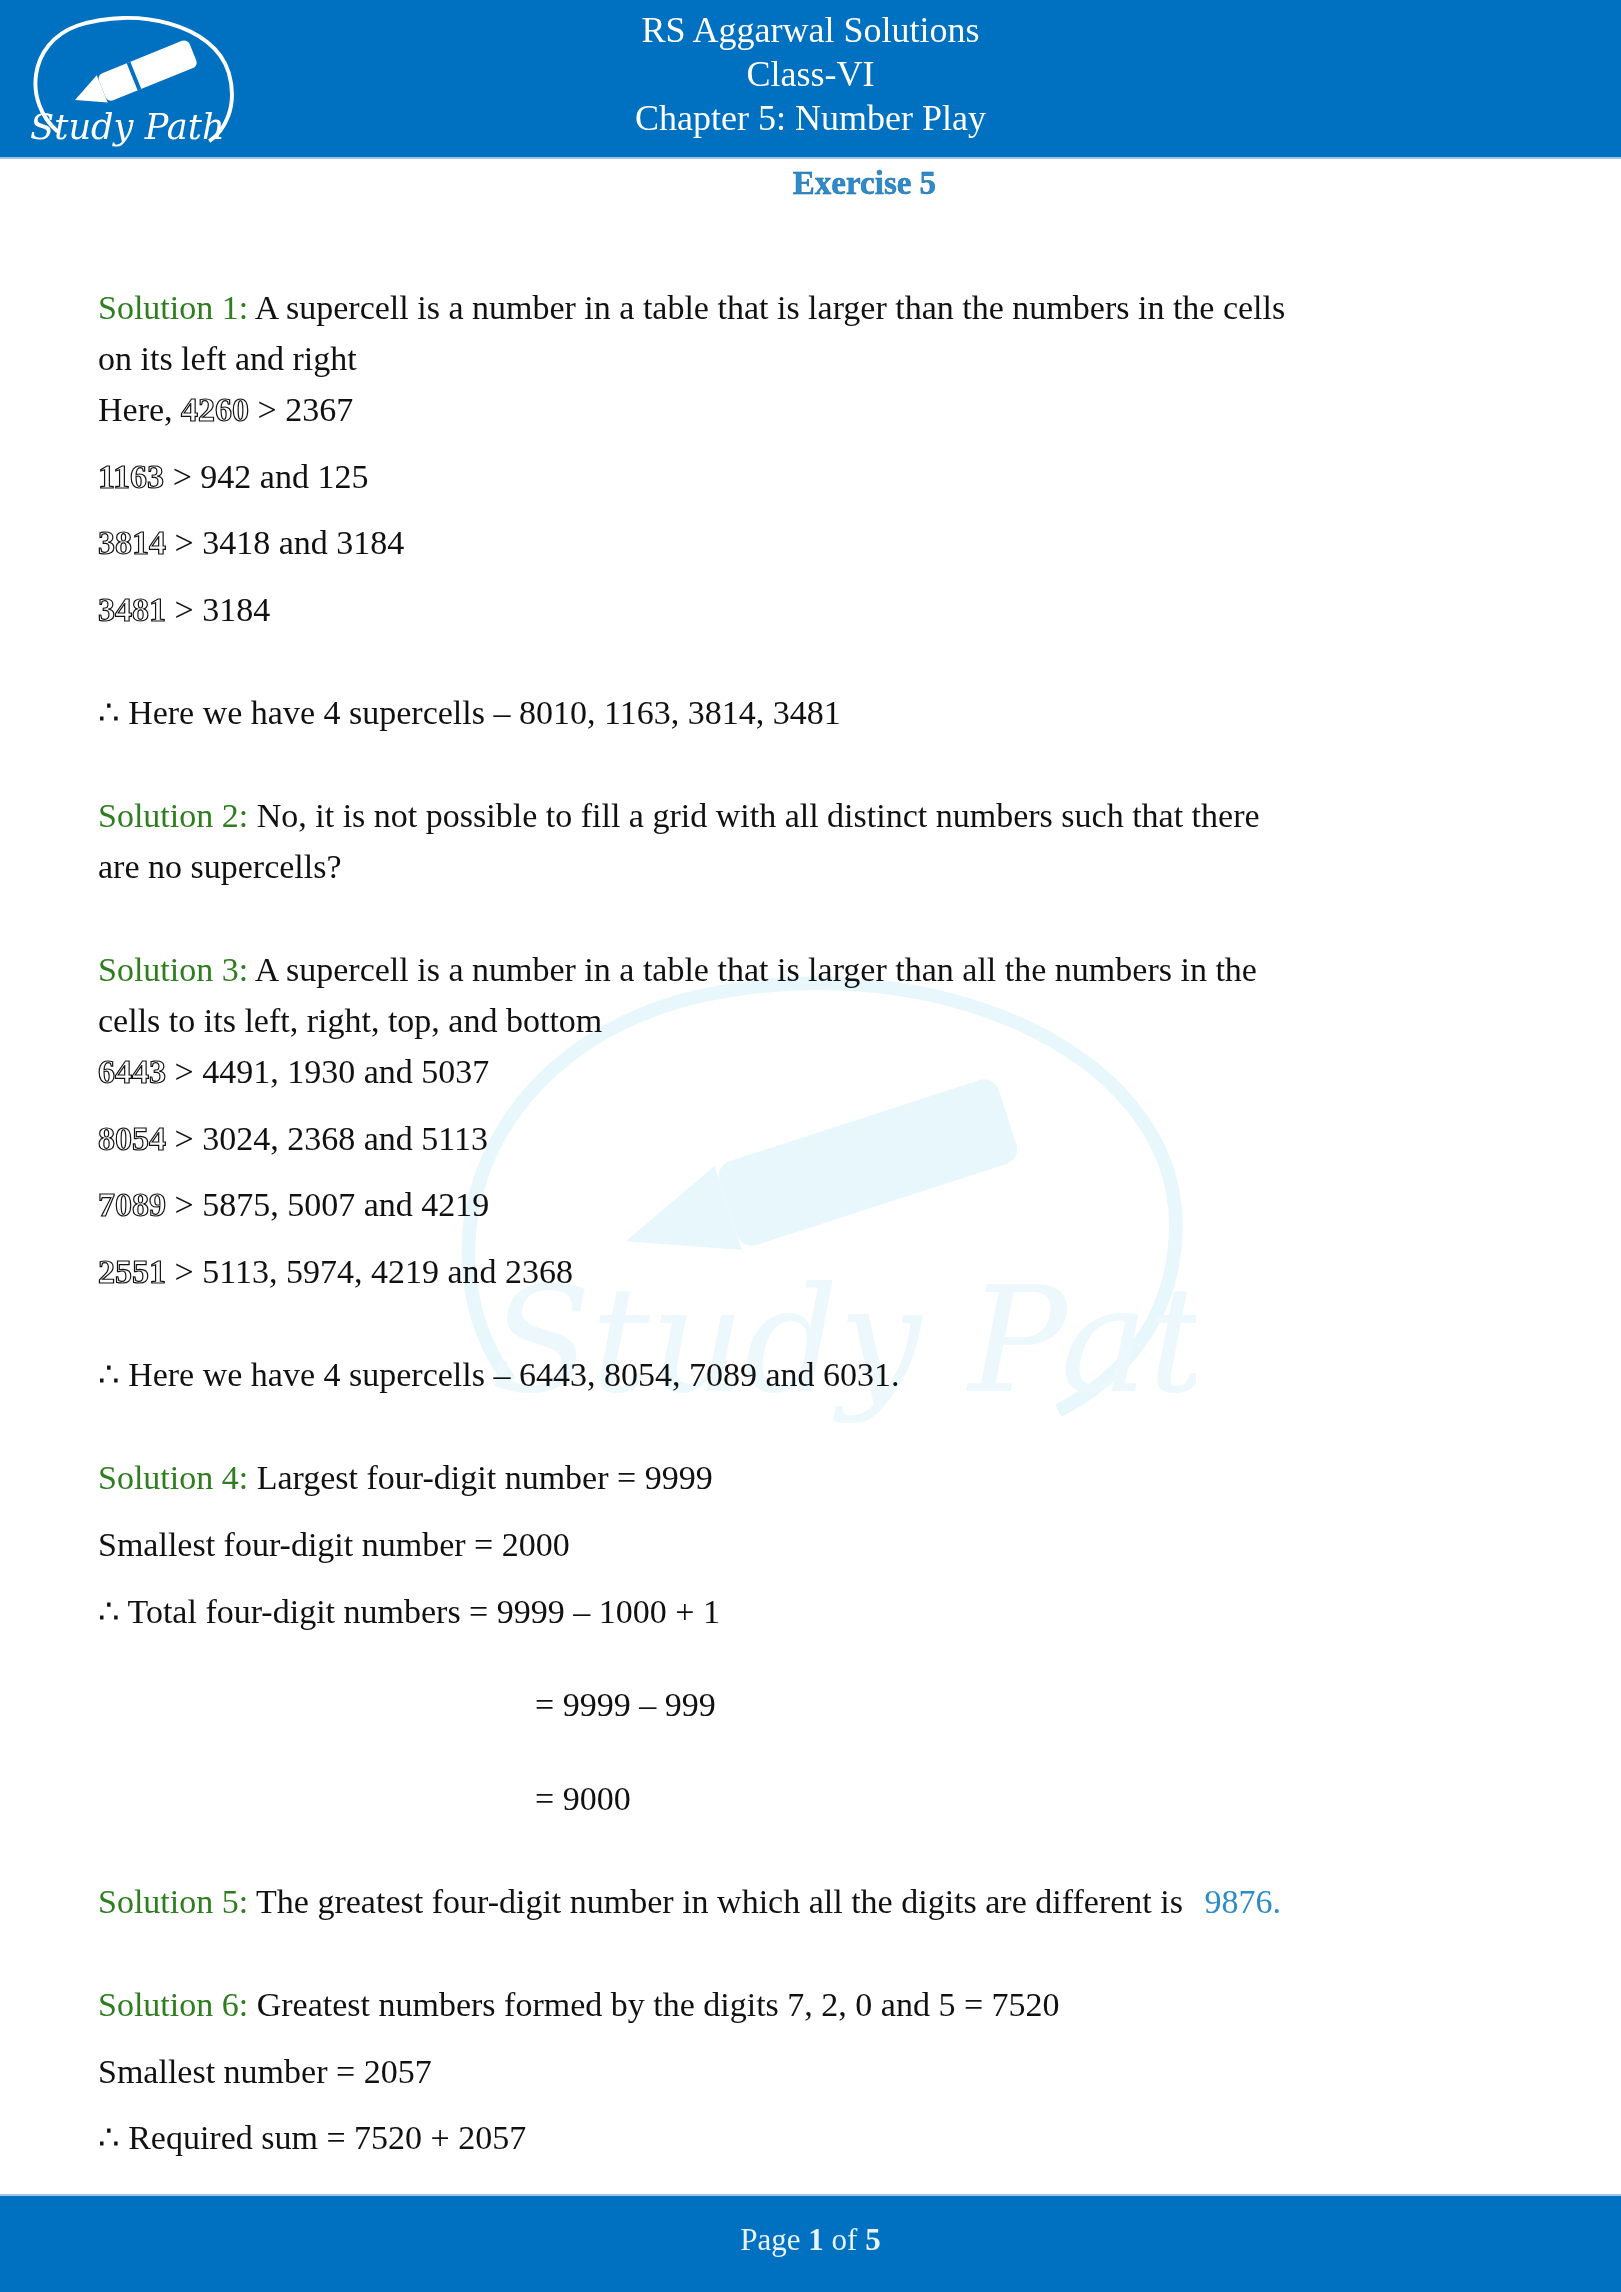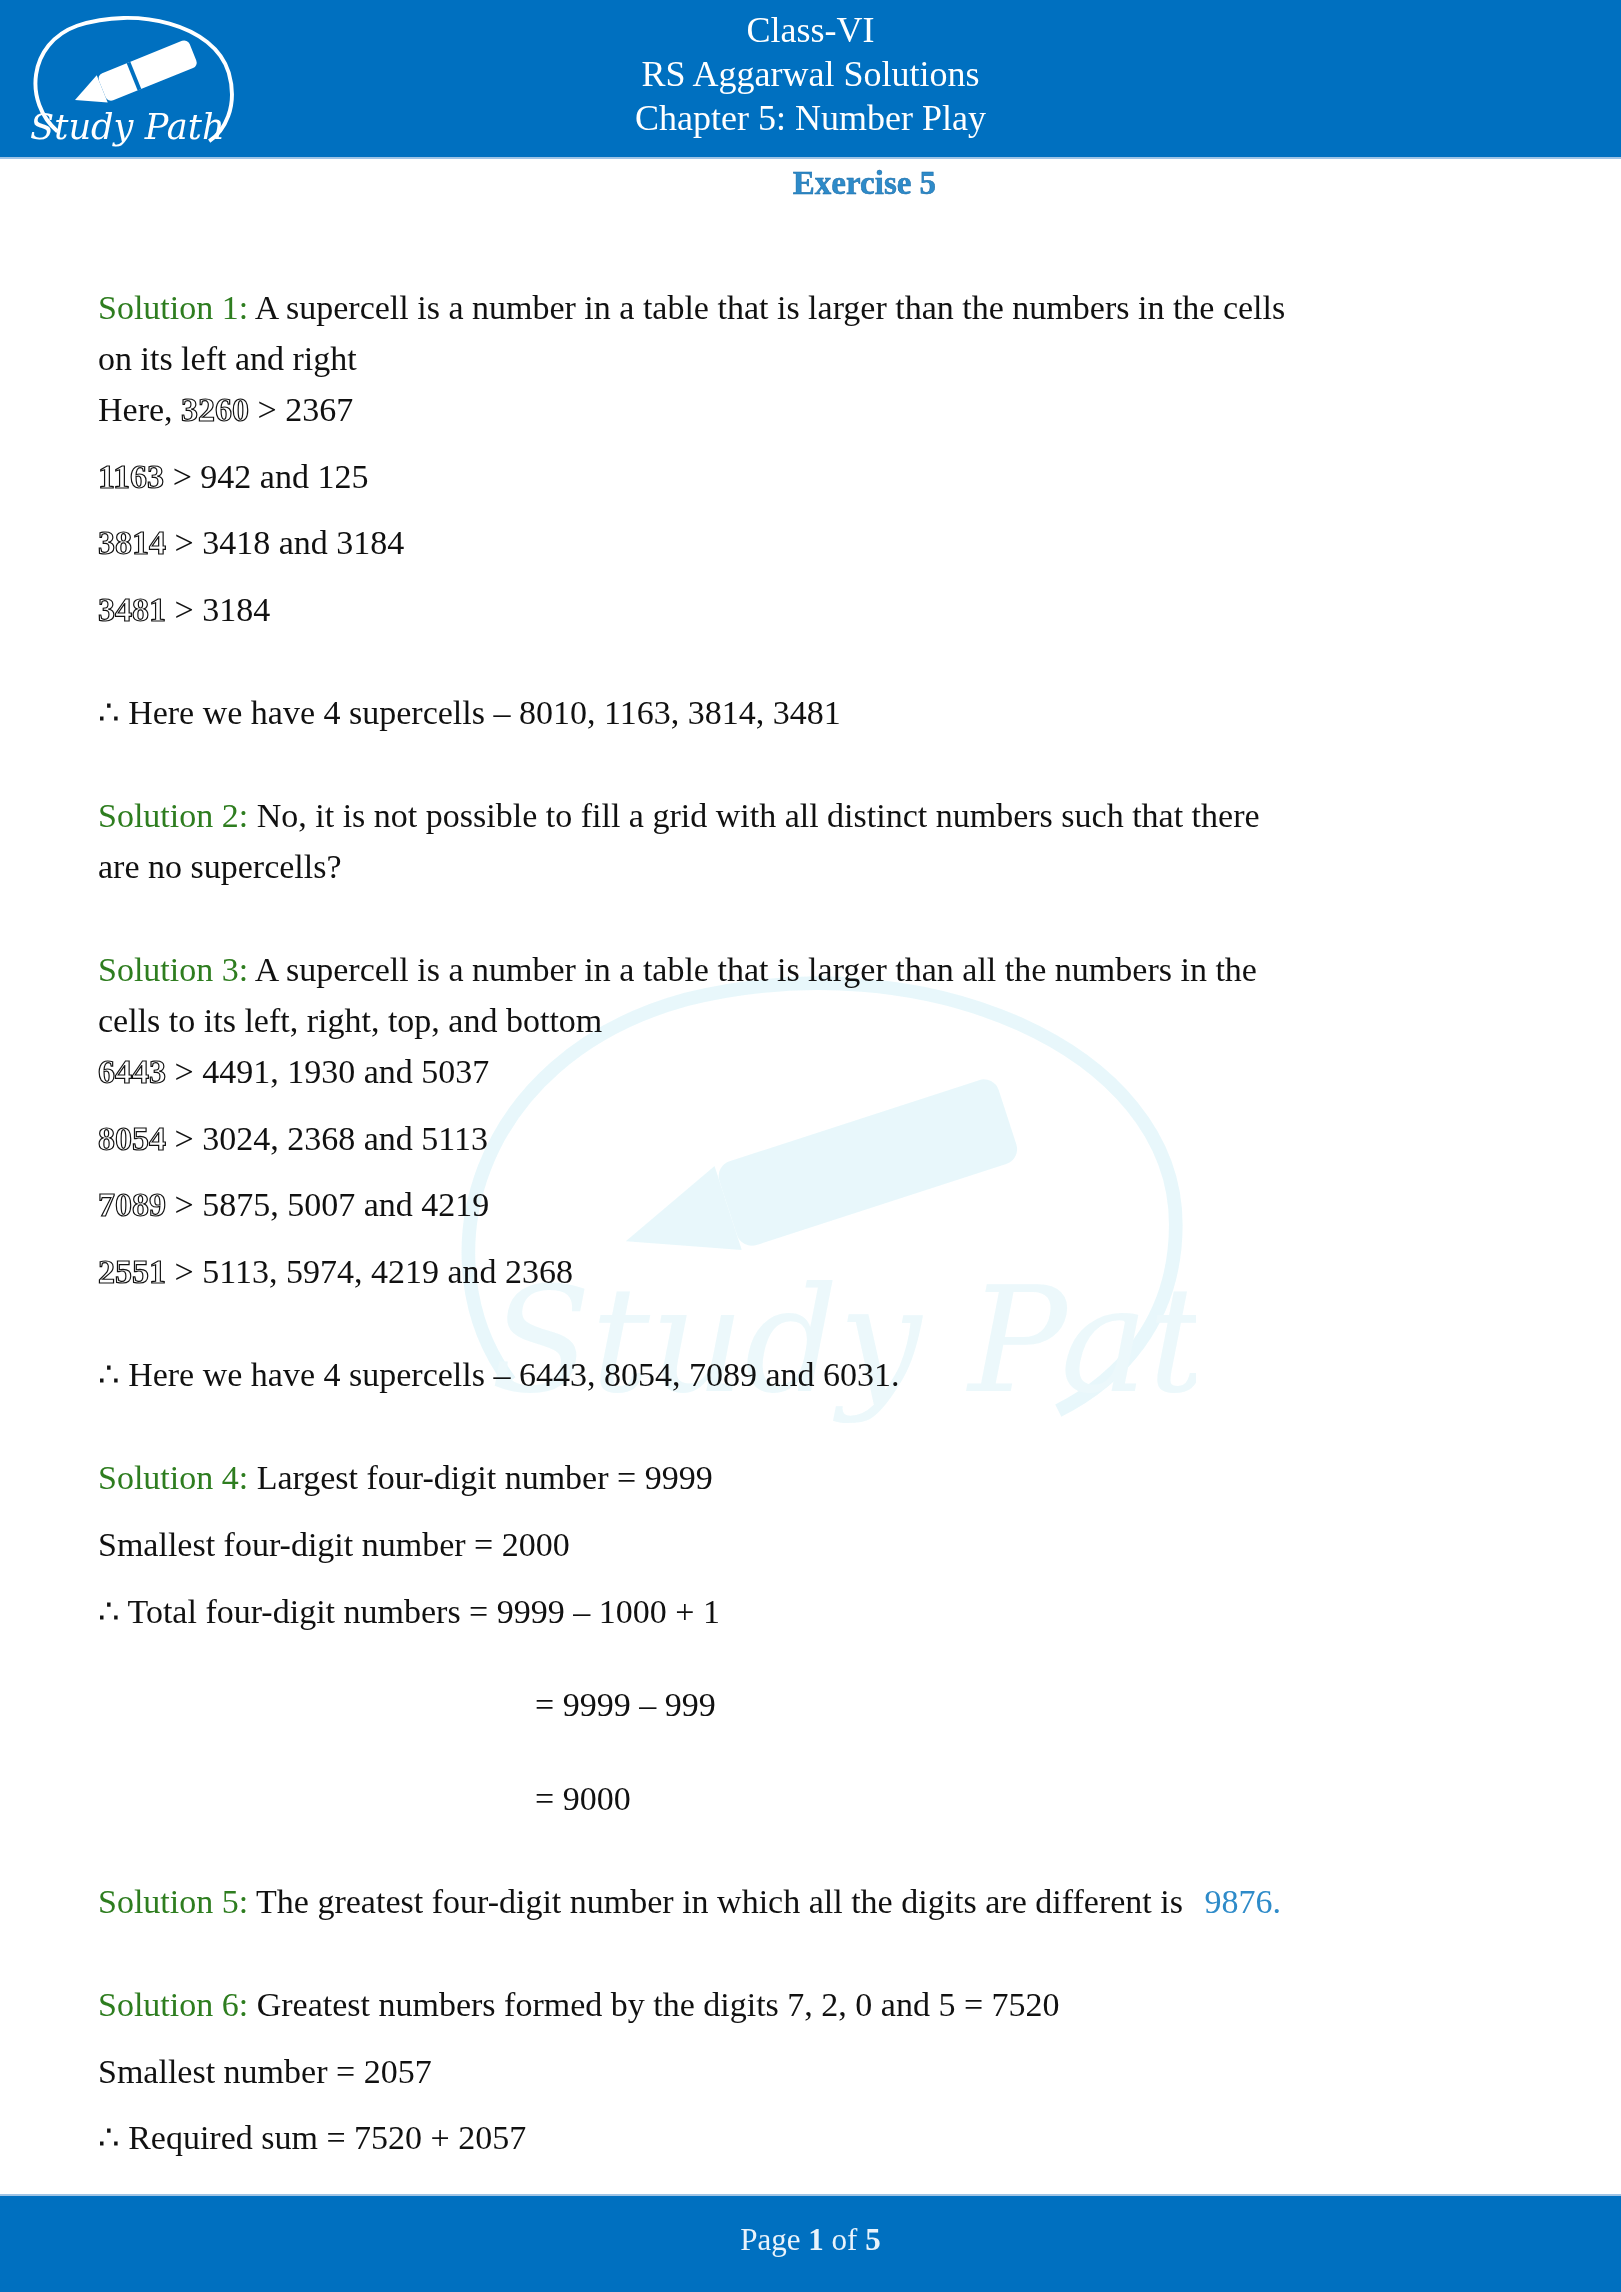--- a/index.html
+++ b/index.html
@@ -52,42 +52,42 @@
   <svg class="logo" viewBox="0 0 222 140">
     <path d="M40 120 C 5 90, 10 30, 60 12 C 120 -8, 200 10, 215 60 C 225 95, 210 120, 195 130" fill="none" stroke="#fff" stroke-width="4"></path>
     <g transform="rotate(-22 110 70)">
       <rect x="85" y="52" width="100" height="30" rx="6" fill="#fff"></rect>
       <polygon points="85,52 55,67 85,82" fill="#fff"></polygon>
       <line x1="120" y1="52" x2="120" y2="82" stroke="#0070c0" stroke-width="4"></line>
     </g>
     <text x="12" y="128" font-family="DejaVu Serif, serif" font-style="italic" font-size="36" fill="#fff">Study Path</text>
   </svg>
   <div class="header-lines">
+    <div>RS Aggarwal Solutions</div>
     <div>Class-VI</div>
-    <div>RS Aggarwal Solutions</div>
     <div>Chapter 5: Number Play</div>
   </div>
 </div>
 
 <div class="exercise">Exercise 5</div>
 
 <svg class="watermark" viewBox="0 0 780 480">
   <path d="M80 420 C -10 300, 40 90, 260 30 C 500 -30, 760 80, 760 260 C 760 360, 700 420, 640 450" fill="none" stroke="#e6f7fb" stroke-width="14"></path>
   <g transform="rotate(-18 390 220)">
     <rect x="300" y="170" width="300" height="90" rx="16" fill="#e6f7fb"></rect>
     <polygon points="300,170 190,215 300,260" fill="#e6f7fb"></polygon>
   </g>
   <text x="60" y="430" font-family="DejaVu Serif, serif" font-style="italic" font-size="150" fill="#eaf8fb">Study Path</text>
 </svg>
 
 <div class="content">
 
   <div class="line"><span class="sol">Solution 1:</span><span> A supercell is a number in a table that is larger than the numbers in the cells</span></div>
   <div class="line">on its left and right</div>
-  <div class="line"><span>Here, </span><span class="num">3260</span><span> &gt; 2367</span></div>
+  <div class="line"><span>Here, </span><span class="num">4260</span><span> &gt; 2367</span></div>
   <div class="gap"></div>
   <div class="line"><span class="num">1163</span><span> &gt; 942 and 125</span></div>
   <div class="gap"></div>
   <div class="line"><span class="num">3814</span><span> &gt; 3418 and 3184</span></div>
   <div class="gap"></div>
   <div class="line"><span class="num">3481</span><span> &gt; 3184</span></div>
   <div class="biggap"></div>
   <div class="line">∴ Here we have 4 supercells – 8010, 1163, 3814, 3481</div>
   <div class="biggap"></div>
 

